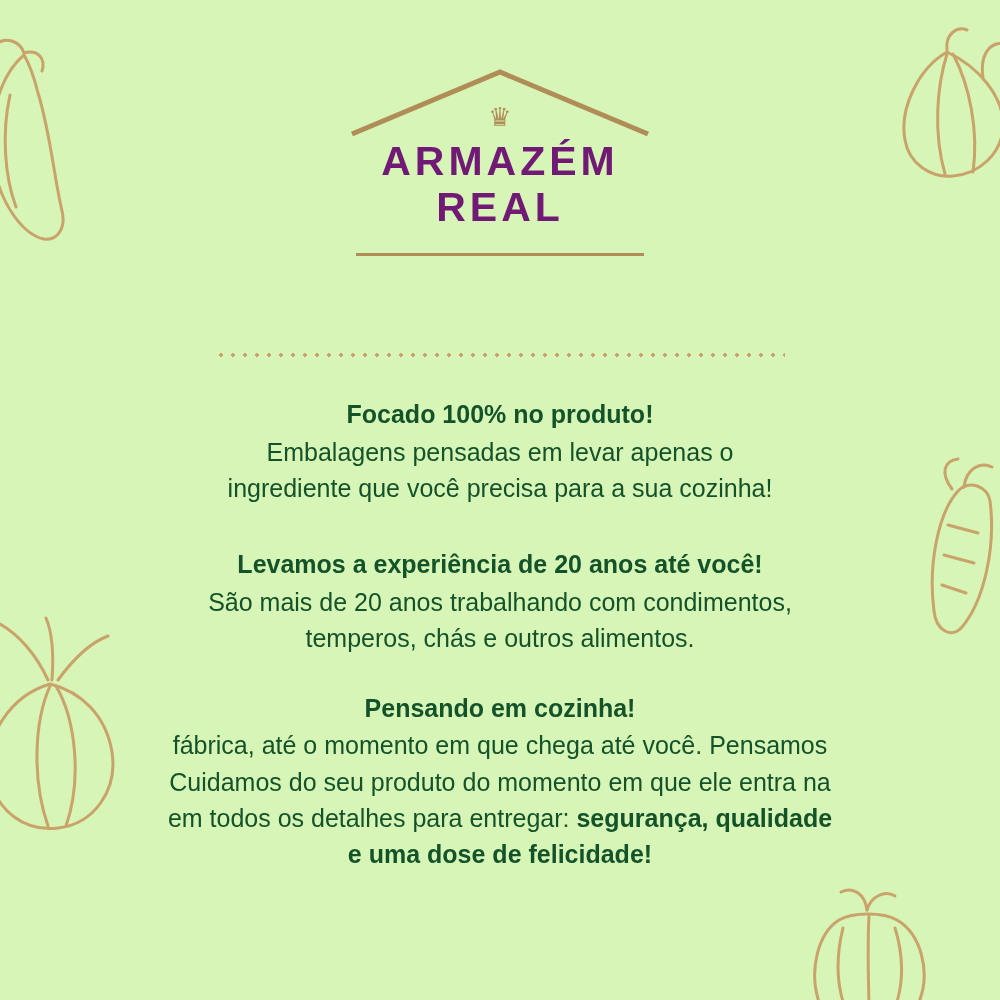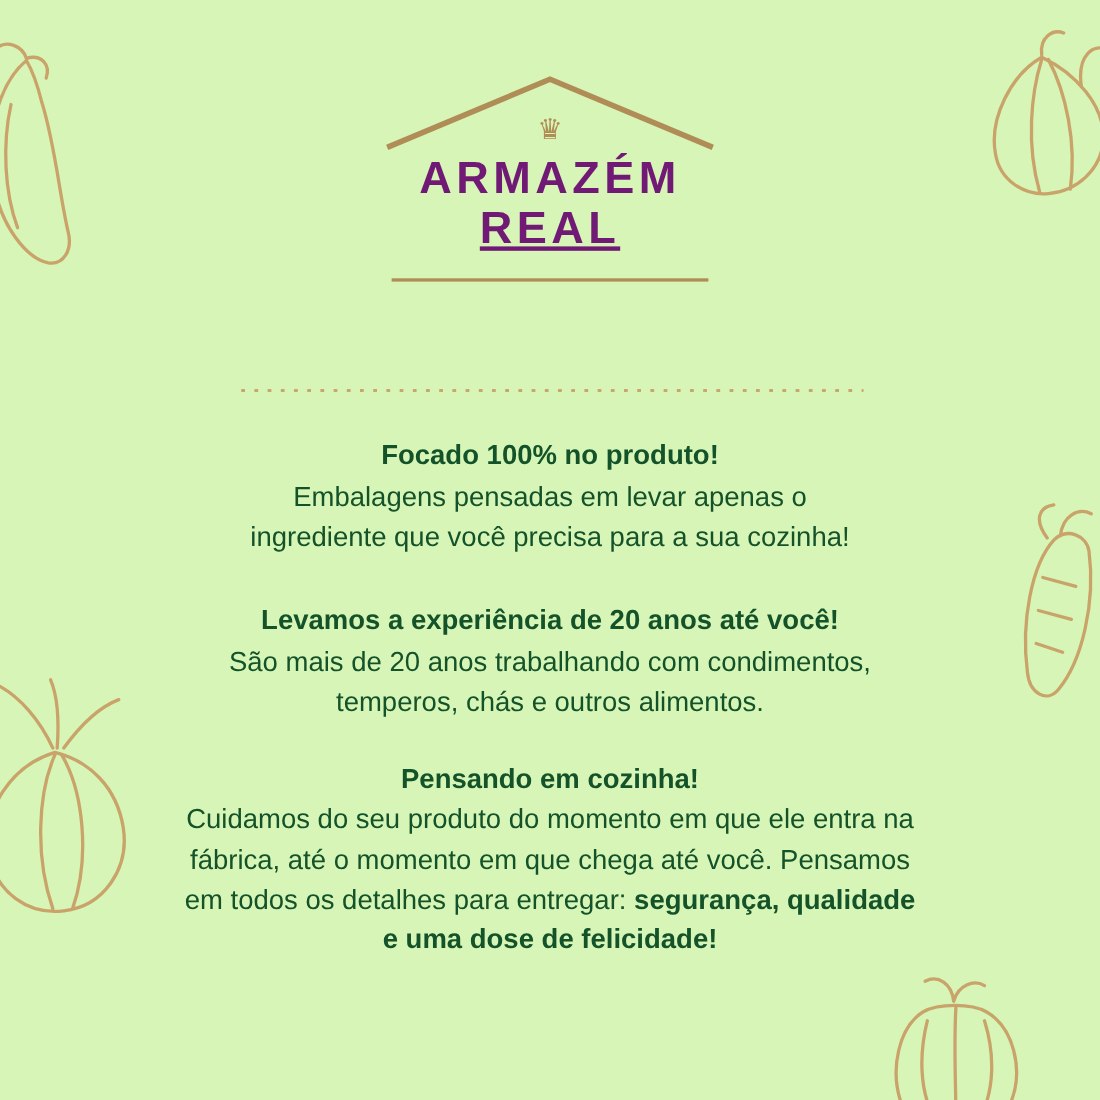--- a/index.html
+++ b/index.html
@@ -62,21 +62,20 @@
     color: #701a75;
     font-family: "Liberation Sans", sans-serif;
     font-weight: bold;
     font-size: 41px;
     letter-spacing: 4px;
     line-height: 1.12;
   }
   .logo-name .line2 {
     display: block;
     letter-spacing: 4px;
-    text-decoration: underline;
   }
   .logo-underline {
     margin: 22px auto 0 auto;
     width: 288px;
     height: 3px;
     background: #b08d57;
   }
 
   
   .dotted-divider {
@@ -206,20 +205,20 @@
     </div>
 
     <div class="block b2">
       <p class="heading">Levamos a experiência de 20 anos até você!</p>
       <p class="body">São mais de 20 anos trabalhando com condimentos,</p>
       <p class="body">temperos, chás e outros alimentos.</p>
     </div>
 
     <div class="block">
       <p class="heading">Pensando em cozinha!</p>
+      <p class="body wide">fábrica, até o momento em que chega até você. Pensamos</p>
       <p class="body wide">Cuidamos do seu produto do momento em que ele entra na</p>
-      <p class="body wide">fábrica, até o momento em que chega até você. Pensamos</p>
       <p class="body wide"><span>em todos os detalhes para entregar: </span><b>segurança, qualidade</b></p>
       <p class="body wide"><b>e uma dose de felicidade!</b></p>
     </div>
 
   </div>
 </div>
 
 </body></html>

